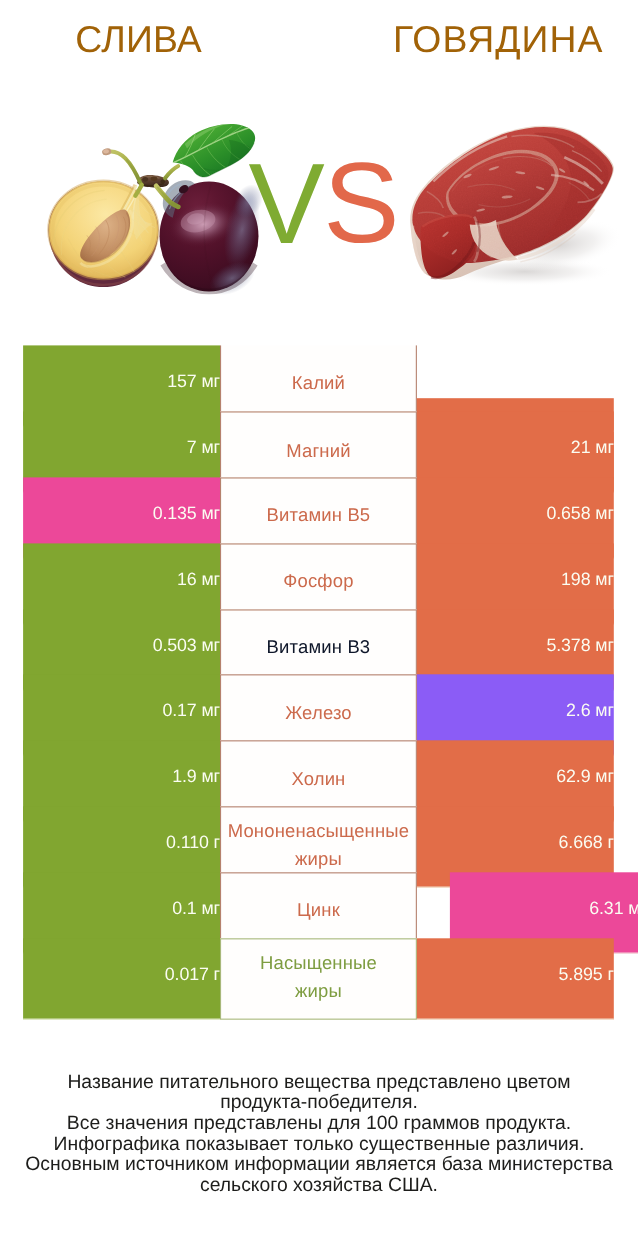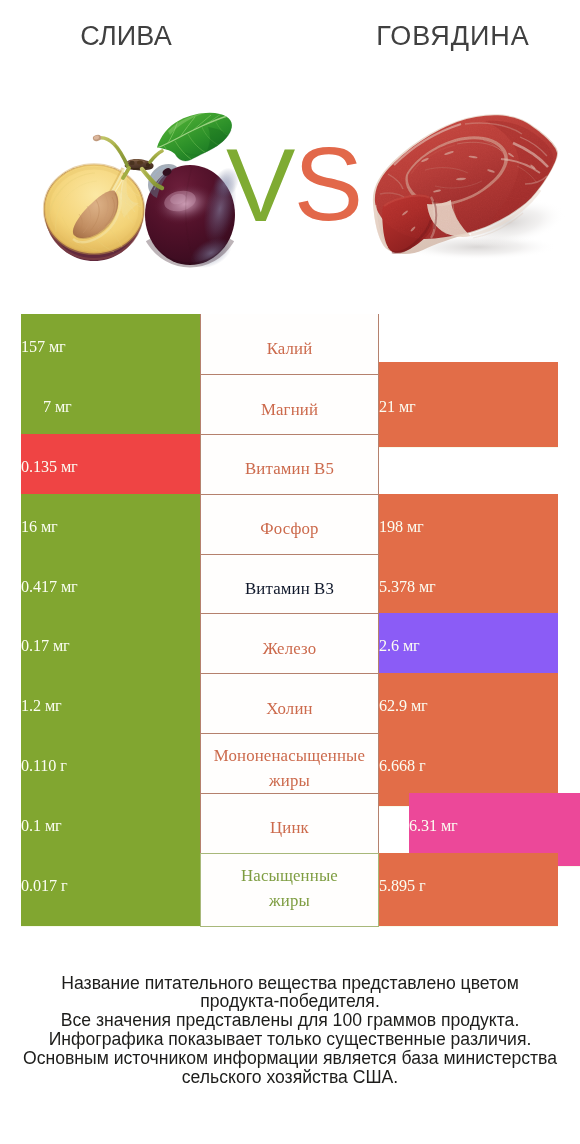--- a/index.html
+++ b/index.html
@@ -1,34 +1,34 @@
 <!DOCTYPE html>
 <html lang="ru"><head>
 <meta charset="utf-8">
 <title>Слива vs Говядина</title>
 <style>
   html,body{margin:0;padding:0;background:#ffffff;}
   body{width:580px;height:1144px;font-family:"Liberation Sans",sans-serif;overflow:hidden;}
   .page{position:relative;width:580px;height:1144px;background:#fff;}
 
   
-  .title{position:absolute;top:23px;font-size:27px;line-height:26px;color:#404040;
+  .title{position:absolute;top:23px;font-size:34px;line-height:26px;color:#a16207;
          font-weight:400;text-align:center;white-space:nowrap;}
   .title.left{left:26px;width:200px;letter-spacing:0.15px;}
   .title.right{left:353px;width:200px;letter-spacing:0.95px;}
 
   
   .hero{position:absolute;left:0;top:0;width:580px;height:300px;}
 
 
   
   .table{position:absolute;left:21px;top:314.3px;width:537px;height:598px;}
   .row{position:absolute;left:0;width:537px;height:59.81px;}
   .cell{position:absolute;top:0;height:74px;box-sizing:border-box;
-        display:flex;align-items:center;justify-content:flex-start;text-align:center;font-family:Liberation Serif, serif;}
+        display:flex;align-items:center;justify-content:flex-end;text-align:center;}
   .cell.left {left:0;   width:179px;}
   .cell.mid  {left:179px;width:179px;}
   .cell.right{left:358px;width:179px;}
   .cell.left, .cell.right{border-bottom:1.7px solid #f7faea;}
   .cell.left .v, .cell.right .v{color:#fbfdf2;font-size:16.2px;font-weight:400;
         letter-spacing:-0.1px;position:relative;top:-3px;}
   .cell.mid{background:#fffefd;overflow:hidden;}
   .cell.mid .n{font-size:16.8px;font-weight:400;line-height:25px;
         position:relative;top:-2px;letter-spacing:0.15px;width:179px;}
   .cell.mid .n .ln{display:block;white-space:nowrap;}
@@ -395,45 +395,48 @@
         <div class="cell mid" style="border: 1px solid rgb(181, 129, 109);">
           <span class="n" style="color:#cc6a4c">
             <span class="ln">Магний</span>
           </span>
         </div>
         <div class="cell right" style="background: rgb(226, 109, 72);">
           <span class="v"><span>21</span><span class="u"> мг</span></span>
         </div>
       </div>
       <div class="row" style="top: 119.62px;">
-        <div class="cell left" style="background: #ef4444;">
+        <div class="cell left" style="background: #ec4899;">
           <span class="v"><span>0.135</span><span class="u"> мг</span></span>
         </div>
         <div class="cell mid" style="border: 1px solid rgb(181, 129, 109);">
           <span class="n" style="color:#cc6a4c">
             <span class="ln">Витамин B5</span>
           </span>
         </div>
+        <div class="cell right" style="background: rgb(226, 109, 72);">
+          <span class="v"><span>0.658</span><span class="u"> мг</span></span>
+        </div>
       </div>
       <div class="row" style="top: 179.43px;">
         <div class="cell left" style="background: rgb(129, 166, 48);">
           <span class="v"><span>16</span><span class="u"> мг</span></span>
         </div>
         <div class="cell mid" style="border: 1px solid rgb(181, 129, 109);">
           <span class="n" style="color:#cc6a4c">
             <span class="ln">Фосфор</span>
           </span>
         </div>
         <div class="cell right" style="background: rgb(226, 109, 72);">
           <span class="v"><span>198</span><span class="u"> мг</span></span>
         </div>
       </div>
       <div class="row" style="top: 239.24px;">
         <div class="cell left" style="background: rgb(129, 166, 48);">
-          <span class="v"><span>0.417</span><span class="u"> мг</span></span>
+          <span class="v"><span>0.503</span><span class="u"> мг</span></span>
         </div>
         <div class="cell mid" style="border: 1px solid rgb(181, 129, 109);">
           <span class="n" style="color:#0f172a">
             <span class="ln">Витамин B3</span>
           </span>
         </div>
         <div class="cell right" style="background: rgb(226, 109, 72);">
           <span class="v"><span>5.378</span><span class="u"> мг</span></span>
         </div>
       </div>
@@ -445,21 +448,21 @@
           <span class="n" style="color:#cc6a4c">
             <span class="ln">Железо</span>
           </span>
         </div>
         <div class="cell right" style="background: #8b5cf6;">
           <span class="v"><span>2.6</span><span class="u"> мг</span></span>
         </div>
       </div>
       <div class="row" style="top: 358.86px;">
         <div class="cell left" style="background: rgb(129, 166, 48);">
-          <span class="v"><span>1.2</span><span class="u"> мг</span></span>
+          <span class="v"><span>1.9</span><span class="u"> мг</span></span>
         </div>
         <div class="cell mid" style="border: 1px solid rgb(181, 129, 109);">
           <span class="n" style="color:#cc6a4c">
             <span class="ln">Холин</span>
           </span>
         </div>
         <div class="cell right" style="background: rgb(226, 109, 72);">
           <span class="v"><span>62.9</span><span class="u"> мг</span></span>
         </div>
       </div>

